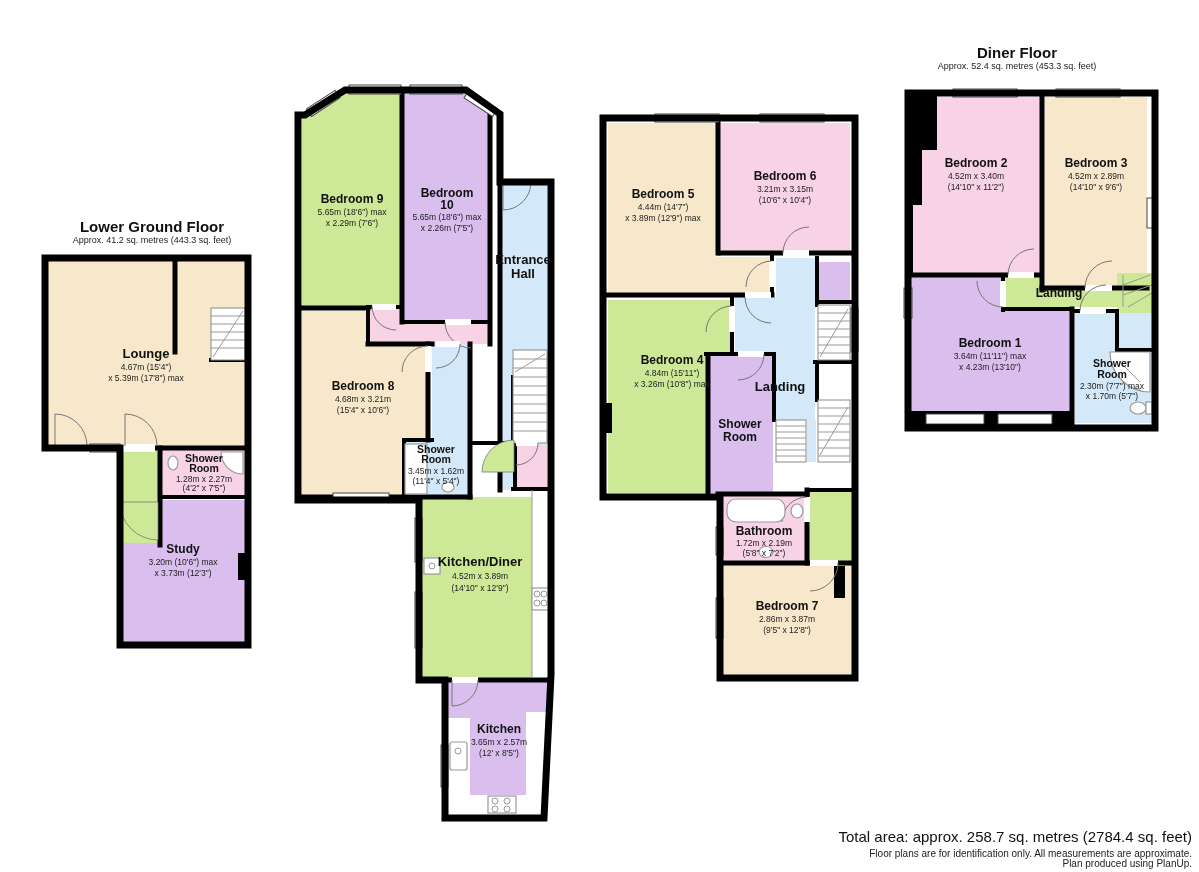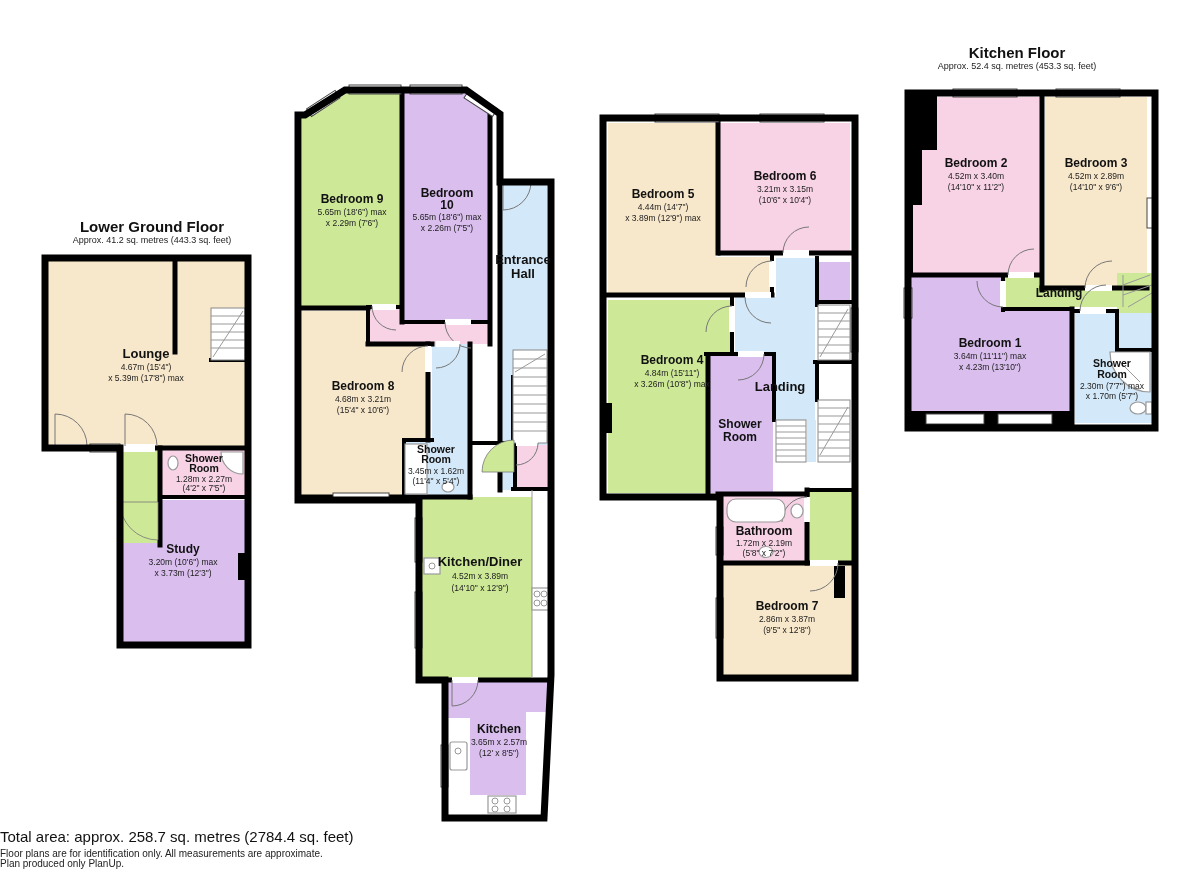--- a/index.html
+++ b/index.html
@@ -2,21 +2,21 @@
 <html><head>
 <meta charset="utf-8">
 <style>
   html,body{margin:0;padding:0;background:#fff;}
   #canvas{position:relative;width:1199px;height:872px;background:#fff;overflow:hidden;
           font-family:"Liberation Sans",sans-serif;}
   svg{position:absolute;left:0;top:0;}
   .ftitle{position:absolute;text-align:center;color:#111;}
   .ftitle .t1{font-weight:bold;font-size:15px;line-height:17px;}
   .ftitle .t2{font-size:9px;line-height:11px;color:#222;}
-  .footer{position:absolute;left:0;right:7px;text-align:left;color:#111;}
+  .footer{position:absolute;left:0;right:7px;text-align:right;color:#111;}
   .f1{font-size:15px;}
   .f2{font-size:10px;color:#222;}
   
   .rc{fill:#F8E8CB}.rg{fill:#CDE897}.rp{fill:#D9BEEE}.rk{fill:#F8D3E6}.rb{fill:#D3E8F8}
   
   .outer{fill:none;stroke:#000;stroke-width:7;stroke-linejoin:miter}
   .w5{fill:none;stroke:#000;stroke-width:5;stroke-linecap:square}
   .w4{fill:none;stroke:#000;stroke-width:4;stroke-linecap:square}
   .blk{fill:#000}
   
@@ -36,21 +36,21 @@
 </head>
 <body>
 
 <div id="canvas">
 
   <div class="ftitle" style="left:40px;top:218px;width:224px">
     <div class="t1">Lower Ground Floor</div>
     <div class="t2">Approx. 41.2 sq. metres (443.3 sq. feet)</div>
   </div>
   <div class="ftitle" style="left:897px;top:44px;width:240px">
-    <div class="t1">Kitchen Floor</div>
+    <div class="t1">Diner Floor</div>
     <div class="t2">Approx. 52.4 sq. metres (453.3 sq. feet)</div>
   </div>
 
   <svg width="1199" height="872" viewBox="0 0 1199 872" shape-rendering="geometricPrecision">
 
     <g>
       <rect class="rc" x="48" y="261" width="197" height="187"></rect>
       <rect class="rk" x="160" y="450" width="85" height="47"></rect>
       <rect class="rg" x="122" y="450" width="36" height="93"></rect>
       <path class="rp" d="M122,543 L158,543 L158,500 L245,500 L245,642 L122,642 Z"></path>
@@ -389,14 +389,14 @@
         <text class="nms" x="1112" y="367">Shower</text>
         <text class="nms" x="1112" y="378">Room</text>
         <text class="dm" x="1112" y="389">2.30m (7'7") max</text>
         <text class="dm" x="1112" y="399">x 1.70m (5'7")</text>
       </g>
     </g>
   </svg>
 
   <div class="footer f1" style="top:828px">Total area: approx. 258.7 sq. metres (2784.4 sq. feet)</div>
   <div class="footer f2" style="top:848px">Floor plans are for identification only. All measurements are approximate.</div>
-  <div class="footer f2" style="top:858px">Plan produced only PlanUp.</div>
+  <div class="footer f2" style="top:858px">Plan produced using PlanUp.</div>
 </div>
 
 </body></html>

